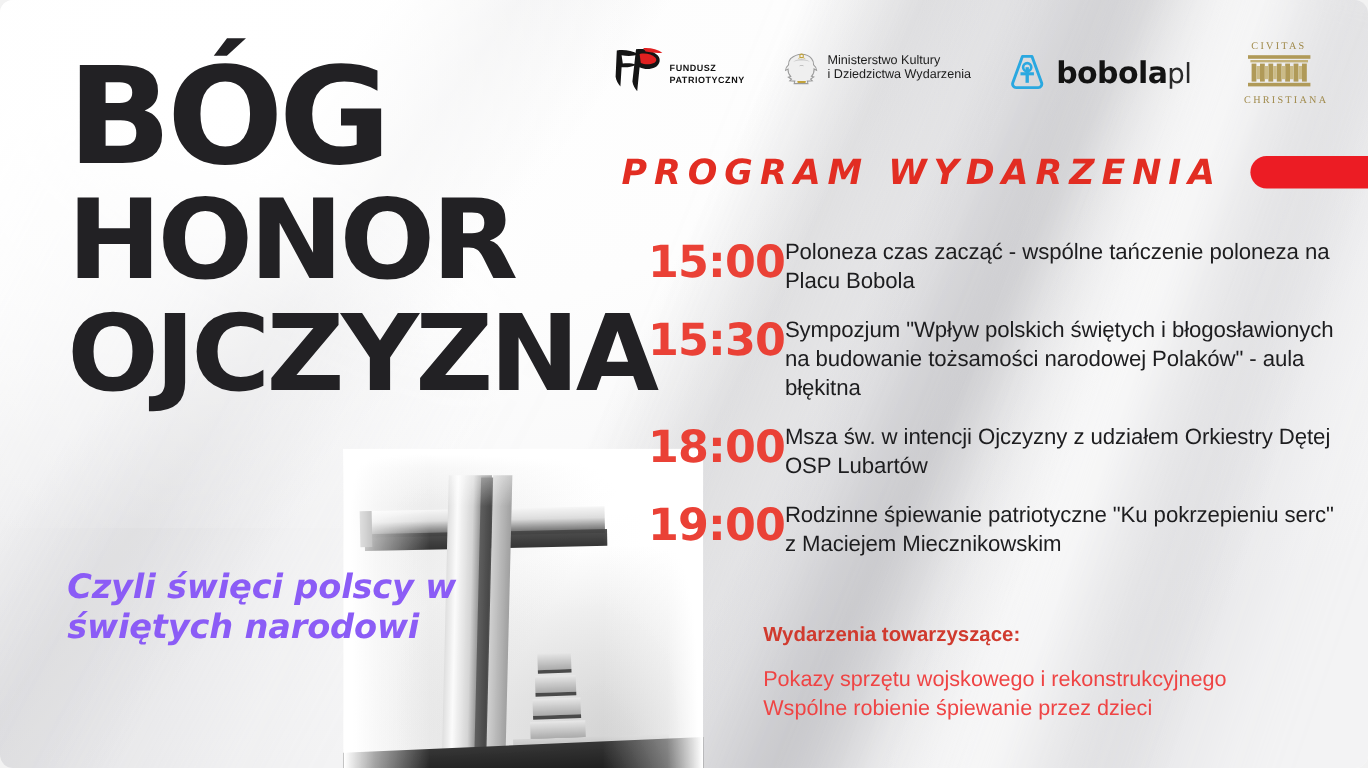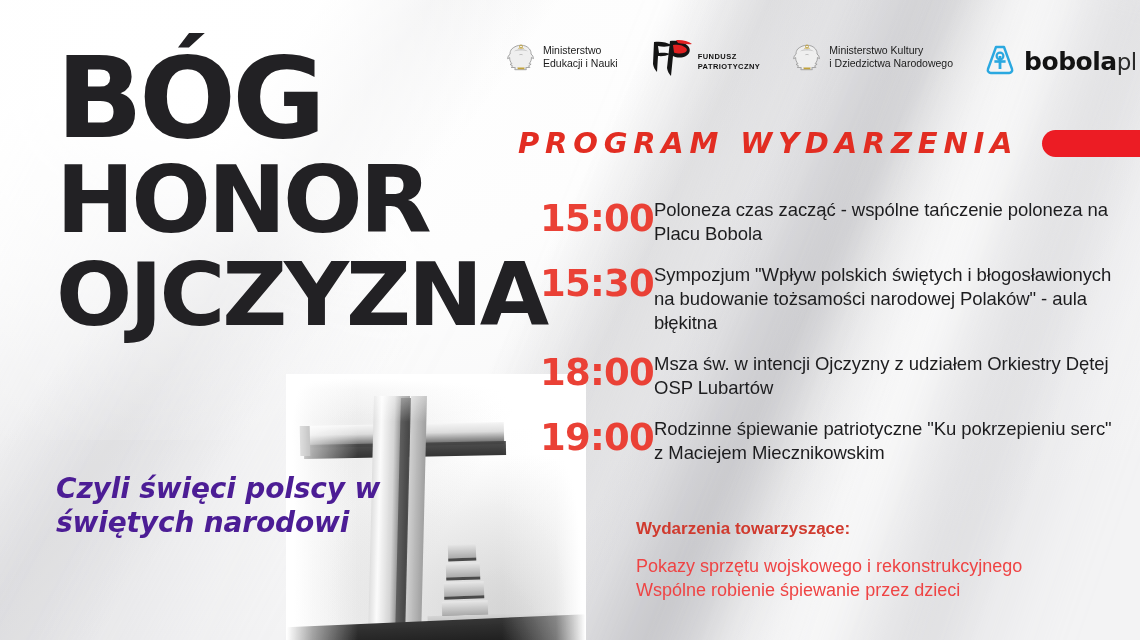--- a/index.html
+++ b/index.html
@@ -9,20 +9,21 @@
     background:#f2f2f2;
     position:relative;
   }
 
   
   #poster {
     position:absolute; inset:0;
     width:1140px; height:640px;
     overflow:hidden;
     background:#fbfbfb;
+    border-radius:11px;
   }
 
   
   .bg-base{
     position:absolute; inset:0;
     background:
       linear-gradient(116deg, rgba(0,0,0,0) 46%, rgba(120,120,125,0.17) 53%, rgba(0,0,0,0) 61%),
       linear-gradient(116deg, rgba(0,0,0,0) 58%, rgba(125,125,130,0.20) 66%, rgba(0,0,0,0) 75%),
       linear-gradient(110deg, rgba(0,0,0,0) 70%, rgba(110,110,116,0.16) 79%, rgba(0,0,0,0) 88%),
       linear-gradient(126deg, rgba(0,0,0,0) 20%, rgba(140,140,146,0.11) 27%, rgba(0,0,0,0) 35%),
@@ -157,21 +158,21 @@
   }
   .hl-1{ font-size:112px; }
   .hl-2{ font-size:92px;  margin-top:8px; }
   .hl-3{ font-size:88px;  margin-top:10px; }
 
   #subtitle{
     position:absolute; left:56px; top:472px; width:340px;
     font-family:"DejaVu Sans", sans-serif;
     font-weight:700; font-style:italic;
     font-size:28px; line-height:1.22;
-    color:#4c1d95;
+    color:#8b5cf6;
     letter-spacing:-0.005em;
   }
 
   
   #logos{
     position:absolute; left:506px; top:30px;
     width:614px; height:62px;
     display:flex; align-items:center; gap:0;
   }
   .logo{ display:flex; align-items:center; }
@@ -290,39 +291,20 @@
     <div class="hl-line hl-3">OJCZYZNA</div>
   </div>
 
   <div id="subtitle">
     <div>Czyli święci polscy w</div>
     <div>świętych narodowi</div>
   </div>
 
   <div id="logos">
 
-    <div class="logo logo-mein">
-      <div class="ministry">
-        <span>
-          <svg width="30" height="34" viewBox="0 0 30 34" aria-hidden="true">
-            <path d="M15 3.2c3.6 0 6.6 1.5 8.3 3.6 1.4 1.7 1.9 3.5 1.7 5.2 1.5 1.2 2.4 2.8 2.5 4.6l-2.1-1.1c.2 2.2-.6 4.3-2.2 6.1l1.9.6-2.6 1.7 1.4 1.5-4.1.2.5 2.1H8.8l.5-2.1-4.1-.2L6.6 24 4 22.3l1.9-.6c-1.6-1.8-2.4-3.9-2.2-6.1l-2.1 1.1c.1-1.8 1-3.4 2.5-4.6-.2-1.7.3-3.5 1.7-5.2C8.4 4.7 11.4 3.2 15 3.2z" fill="#efefef" stroke="#9b9b9b" stroke-width="0.9"></path>
-            <path d="M8 9.5c2.1-1.6 4.5-2.4 7-2.4s4.9.8 7 2.4c-2-.6-4.3-1-7-1s-5 .4-7 1z" fill="#c9c9c9"></path>
-            <path d="M11.6 7.1c.9-1.1 2-1.7 3.4-1.7s2.5.6 3.4 1.7c-1-.5-2.1-.8-3.4-.8s-2.4.3-3.4.8z" fill="#c2a23a"></path>
-            <circle cx="15" cy="4.6" r="1.5" fill="none" stroke="#c2a23a" stroke-width="0.9"></circle>
-            <path d="M11.4 25.6h7.2l-.4 1.6h-6.4z" fill="#c2a23a"></path>
-            <path d="M12.8 13.2c.7-.7 1.5-1.1 2.2-1.1s1.5.4 2.2 1.1c-.7-.3-1.4-.5-2.2-.5s-1.5.2-2.2.5z" fill="#b3b3b3"></path>
-          </svg>
-        </span>
-        <span class="txtwrap">
-          <span class="mtxt" style="display:block">Ministerstwo</span>
-          <span class="mtxt" style="display:block">Edukacji i Nauki</span>
-          <span class="mrule"></span>
-        </span>
-      </div>
-    </div>
 
     <div class="logo logo-fp">
       <div class="fp-wrap">
         <span>
           <svg width="52" height="42" viewBox="0 0 52 42" aria-hidden="true">
             <path d="M8 4 C14 3 20 4 26 7 C22 9 17 9 12 8 L13 15 C17 14.5 21 14.8 24 16 C20 18 16 18.4 12 18 L11 34 C9 32 7.5 29 7 26 Z" fill="#141414"></path>
             <path d="M24 3 C31 2 38 4 42 8 C45 11 44 16 40 18 C36 20 31 20 27 18 L25 38 C23 36 21.5 33 21 30 Z" fill="#141414"></path>
             <path d="M27 7 C32 6 37 7 40 10 C41.5 11.5 41 13.5 39 14.5 C35.5 16 31 15.8 28 14.4 Z" fill="#e02020"></path>
             <path d="M30 2 C36 1.5 42 3 46 6 C42 6.5 37 6 32 5 Z" fill="#e02020"></path>
           </svg>
@@ -341,21 +323,21 @@
             <path d="M15 3.2c3.6 0 6.6 1.5 8.3 3.6 1.4 1.7 1.9 3.5 1.7 5.2 1.5 1.2 2.4 2.8 2.5 4.6l-2.1-1.1c.2 2.2-.6 4.3-2.2 6.1l1.9.6-2.6 1.7 1.4 1.5-4.1.2.5 2.1H8.8l.5-2.1-4.1-.2L6.6 24 4 22.3l1.9-.6c-1.6-1.8-2.4-3.9-2.2-6.1l-2.1 1.1c.1-1.8 1-3.4 2.5-4.6-.2-1.7.3-3.5 1.7-5.2C8.4 4.7 11.4 3.2 15 3.2z" fill="#efefef" stroke="#9b9b9b" stroke-width="0.9"></path>
             <path d="M8 9.5c2.1-1.6 4.5-2.4 7-2.4s4.9.8 7 2.4c-2-.6-4.3-1-7-1s-5 .4-7 1z" fill="#c9c9c9"></path>
             <path d="M11.6 7.1c.9-1.1 2-1.7 3.4-1.7s2.5.6 3.4 1.7c-1-.5-2.1-.8-3.4-.8s-2.4.3-3.4.8z" fill="#c2a23a"></path>
             <circle cx="15" cy="4.6" r="1.5" fill="none" stroke="#c2a23a" stroke-width="0.9"></circle>
             <path d="M11.4 25.6h7.2l-.4 1.6h-6.4z" fill="#c2a23a"></path>
             <path d="M12.8 13.2c.7-.7 1.5-1.1 2.2-1.1s1.5.4 2.2 1.1c-.7-.3-1.4-.5-2.2-.5s-1.5.2-2.2.5z" fill="#b3b3b3"></path>
           </svg>
         </span>
         <span class="txtwrap">
           <span class="mtxt" style="display:block">Ministerstwo Kultury</span>
-          <span class="mtxt" style="display:block">i Dziedzictwa Narodowego</span>
+          <span class="mtxt" style="display:block">i Dziedzictwa Wydarzenia</span>
           <span class="mrule"></span>
         </span>
       </div>
     </div>
 
     <div class="logo logo-bobola">
       <div class="bobola-wrap">
         <span>
           <svg width="34" height="32" viewBox="0 0 34 32" aria-hidden="true">
             <path d="M13 4 h8 l8 22 a3 3 0 0 1 -3 4 h-18 a3 3 0 0 1 -3 -4 z" fill="none" stroke="#2aa8e0" stroke-width="2.4" stroke-linejoin="round"></path>

